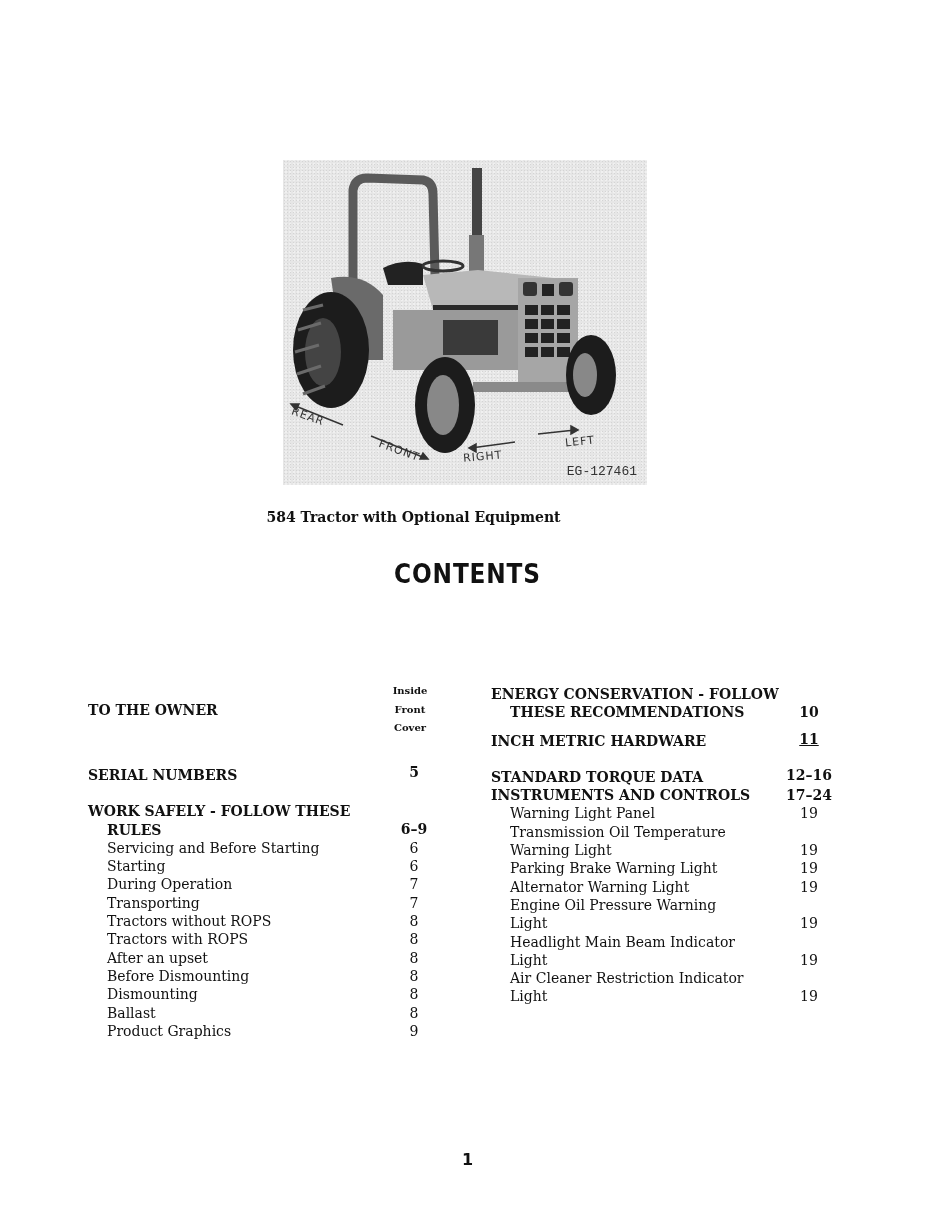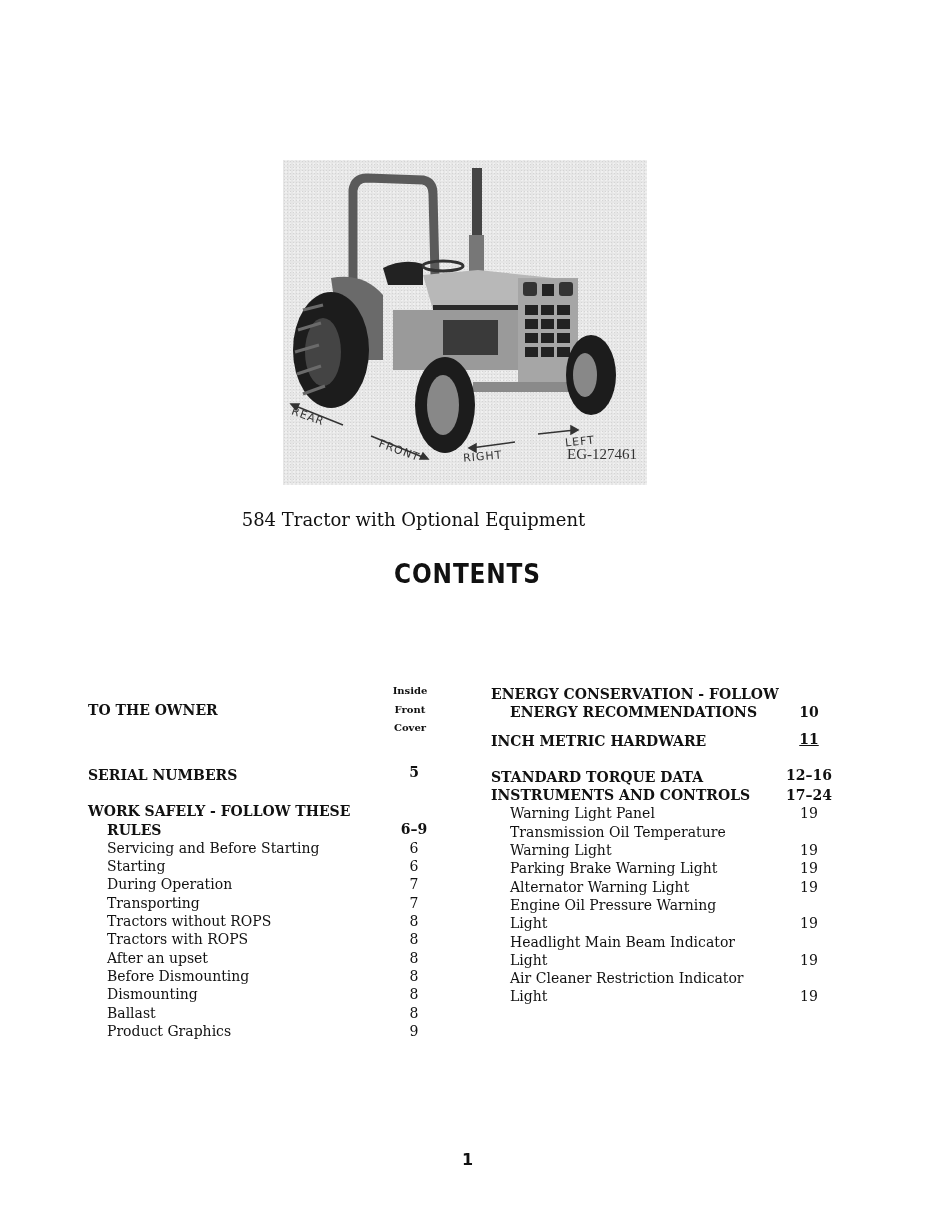--- a/index.html
+++ b/index.html
@@ -17,27 +17,27 @@
     background-size: 3px 3px, 4px 4px;
     background-position: 0 0, 1px 2px;
     overflow: hidden;
   }
   .photo svg { position: absolute; left: 0; top: 0; }
   .photo .dir-label {
     position: absolute; font-family: "DejaVu Sans", "Liberation Sans", sans-serif;
     font-size: 11px; color: #333; letter-spacing: 1px;
   }
   .photo .fig-id {
-    position: absolute; right: 10px; bottom: 22px;
-    font-family: Liberation Serif, serif;
-    font-size: 15px; color: #333;
+    position: absolute; right: 10px; bottom: 6px;
+    font-family: Liberation Mono, monospace;
+    font-size: 13px; color: #333;
   }
   .caption {
     position: absolute; left: 0; width: 827px; top: 509px; text-align: center;
-    font-family: "DejaVu Serif", "Liberation Serif", serif; font-weight: normal; font-size: 18px;
+    font-family: "DejaVu Serif", "Liberation Serif", serif; font-weight: bold; font-size: 14px;
   }
   .contents-title {
     position: absolute; left: 0; width: 935px; top: 558px; text-align: center;
     font-family: "DejaVu Sans", "Liberation Sans", sans-serif; font-weight: bold; font-size: 27px;
     letter-spacing: 1px; transform: scaleX(0.86);
   }
   .toc-col { position: absolute; font-size: 14.5px; line-height: 18.3px; }
   .toc-col.left { left: 88px; top: 682px; width: 360px; }
   .toc-col.right { left: 491px; top: 685px; width: 355px; }
   .entry { position: relative; }
@@ -196,21 +196,21 @@
     </div>
   <div class="entry sub">
       <span class="t">Product Graphics</span>
       <span class="p">9</span>
     </div>
 </div>
 
 <div class="toc-col right">
   <div class="entry main">
     <span class="t">ENERGY CONSERVATION - FOLLOW</span>
-    <span class="t cont">ENERGY RECOMMENDATIONS</span>
+    <span class="t cont">THESE RECOMMENDATIONS</span>
     <span class="p">10</span>
   </div>
   <div class="entry main" style="margin-top:10px;">
     <span class="t">INCH METRIC HARDWARE</span>
     <span class="p" style="bottom:2px;text-decoration:underline;">11</span>
   </div>
   <div class="entry main" style="margin-top:18px;">
     <span class="t">STANDARD TORQUE DATA</span>
     <span class="p" style="bottom:2px;">12–16</span>
   </div>

